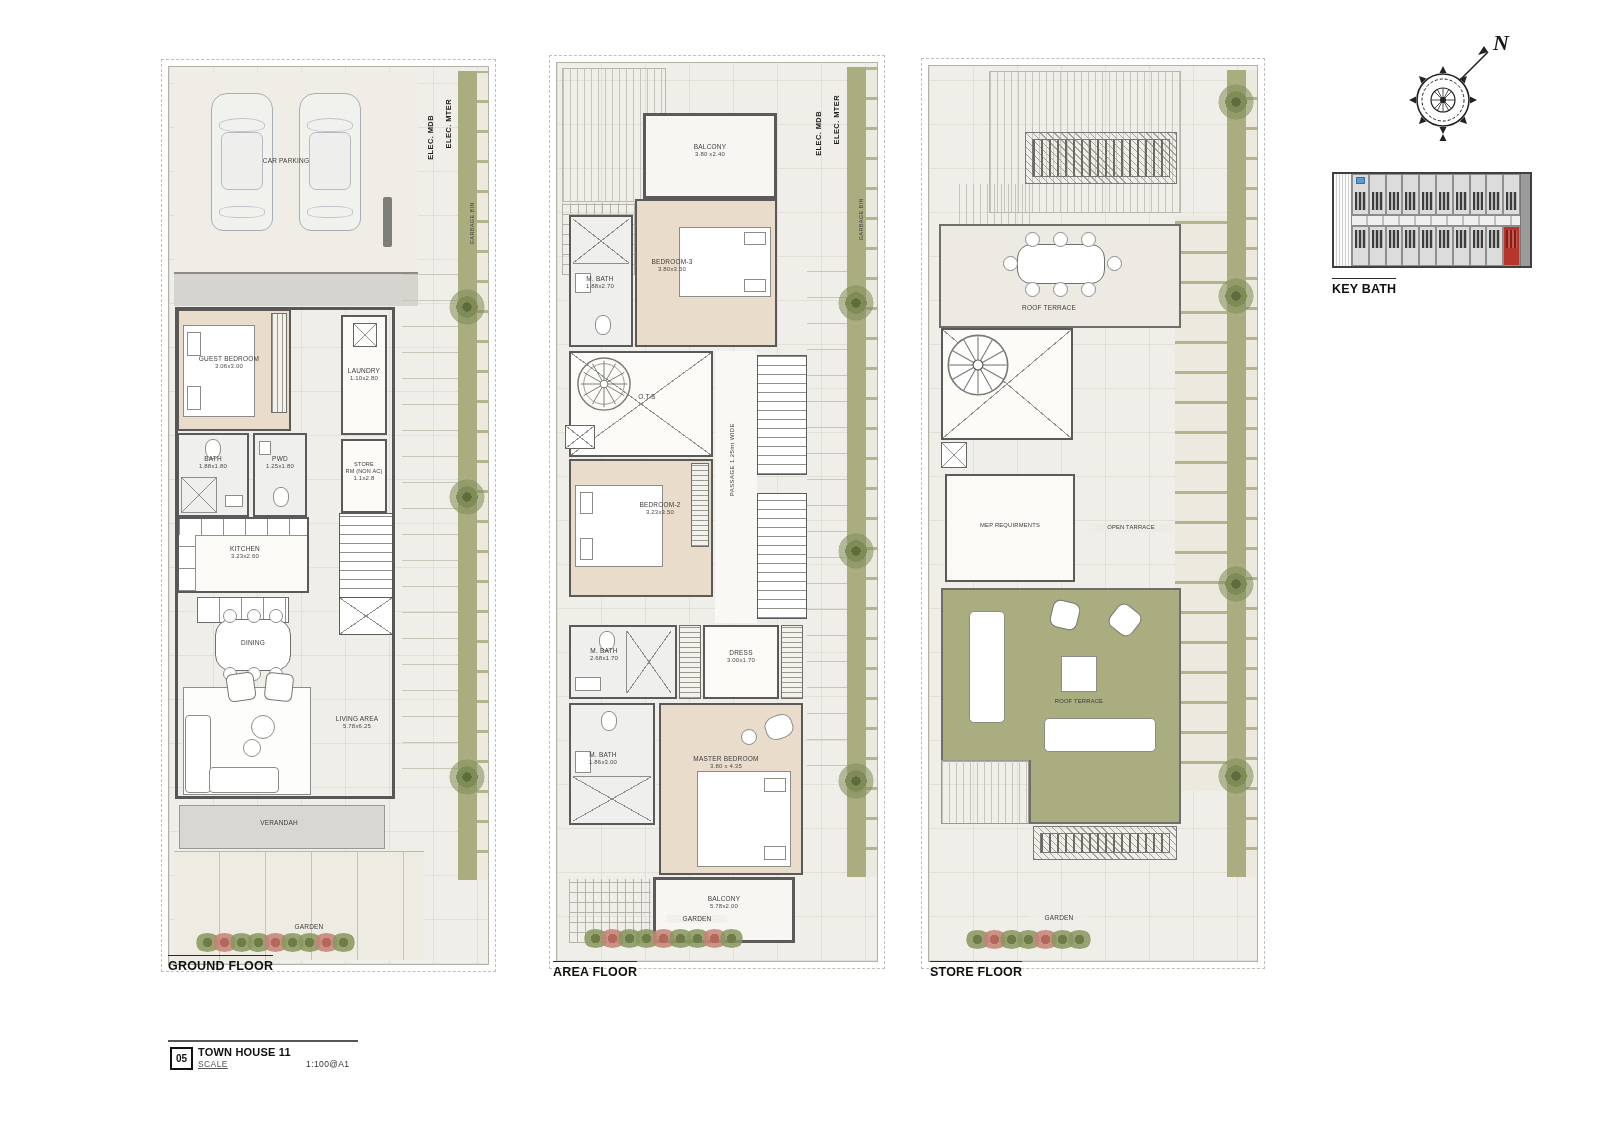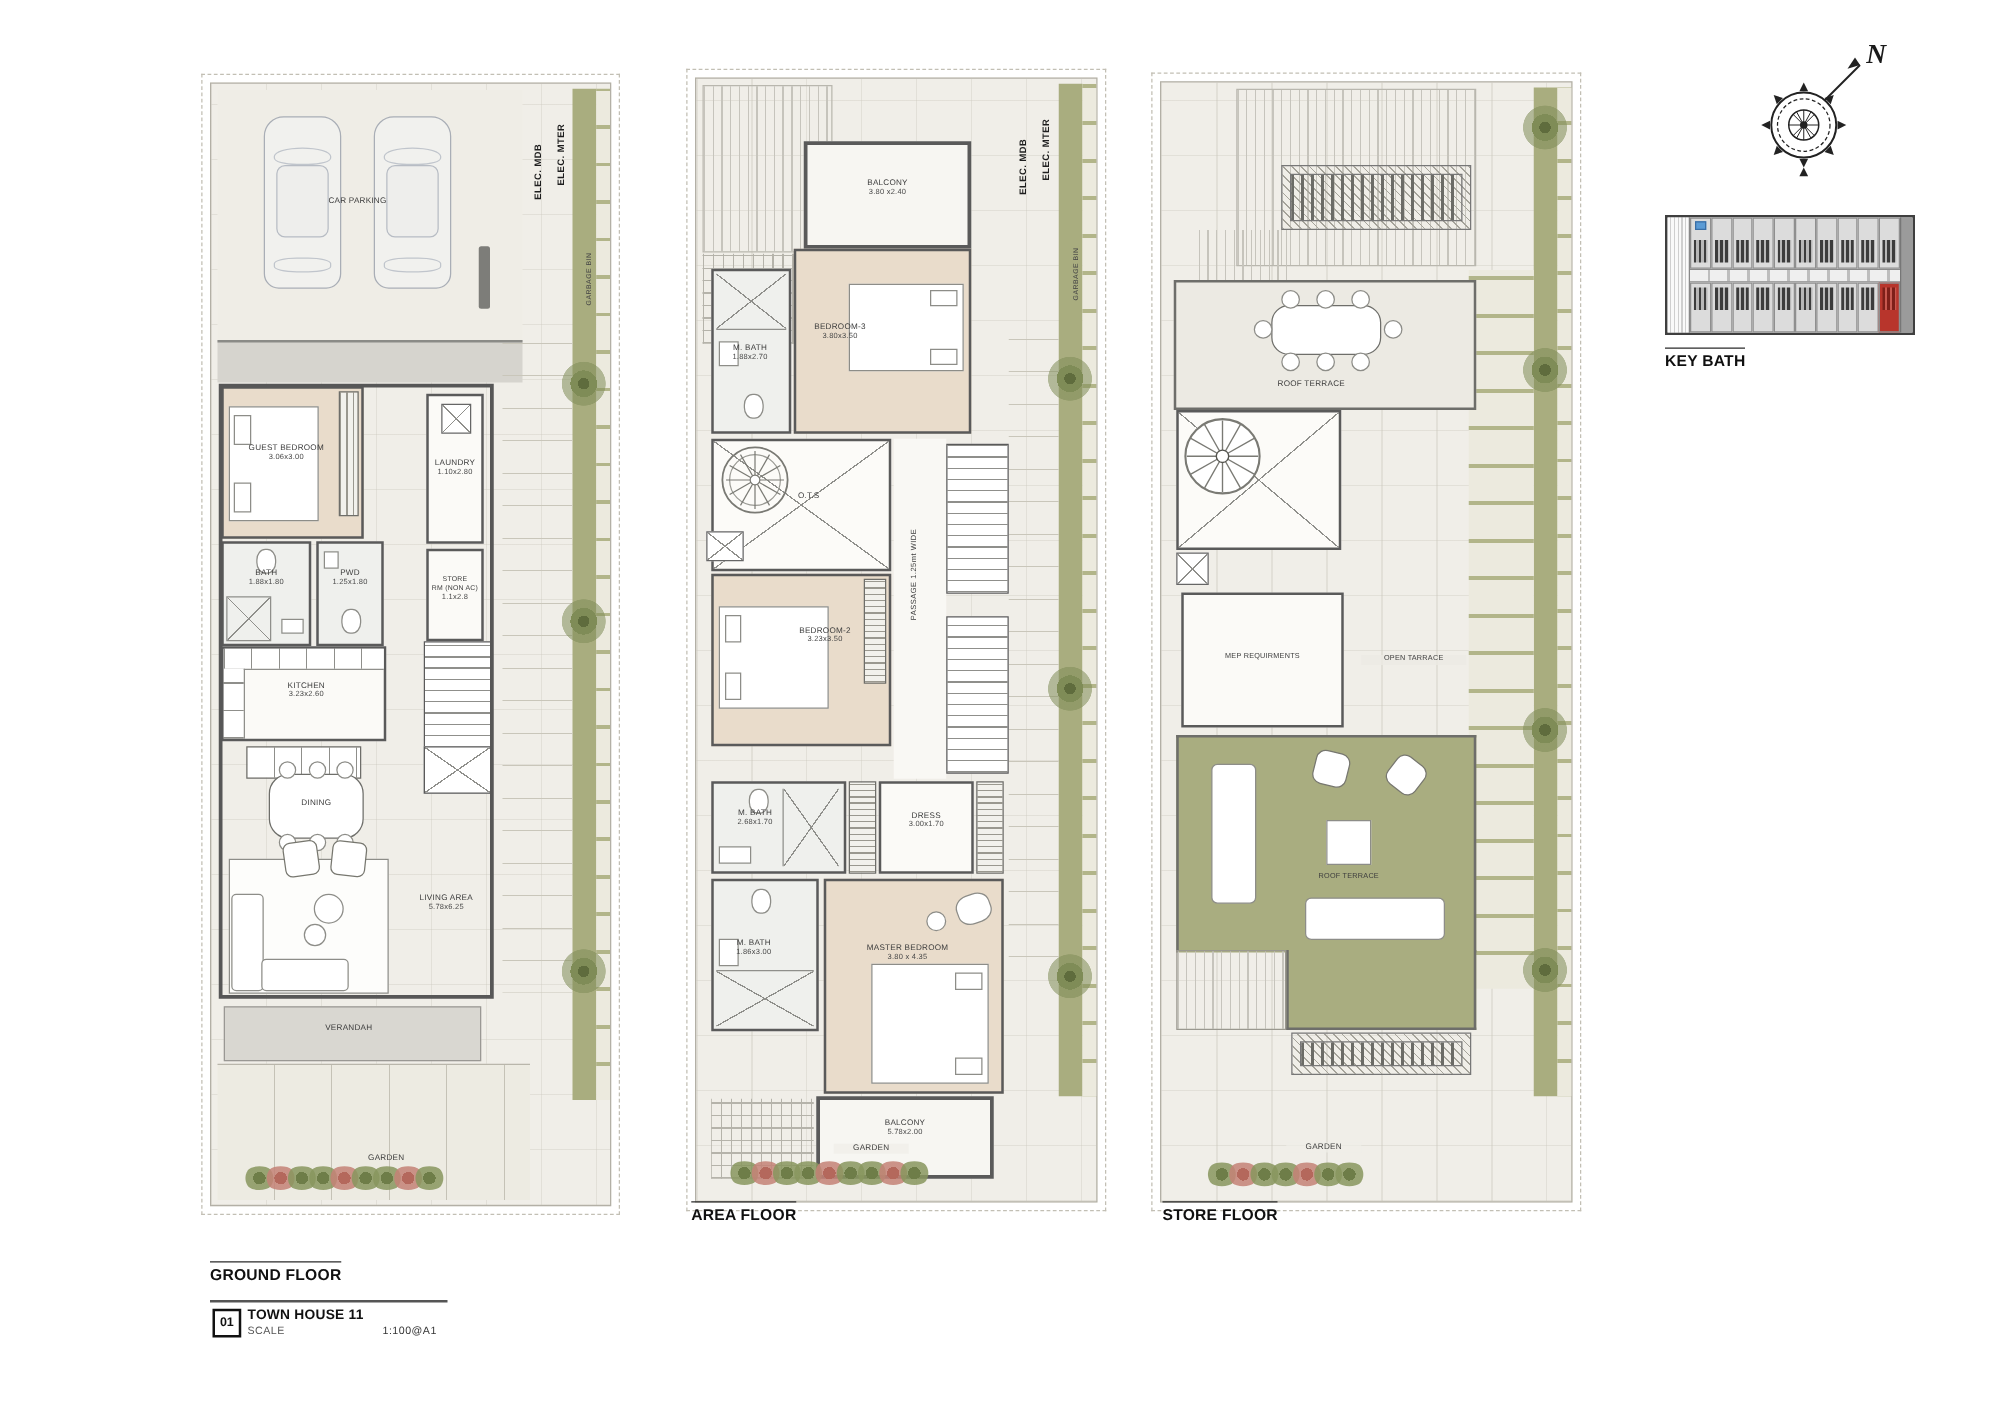--- a/index.html
+++ b/index.html
@@ -215,21 +215,21 @@
       <div>UP</div>
     </div>
     <div class="gardenslab" style="left:5px;top:784px;width:250px;height:108px;"></div>
     <div class="lbl" style="left:110px;top:856px;width:60px;">
       <div>GARDEN</div>
     </div>
     <div class="shrubrow" style="left:30px;top:866px;">
       <span class="shrub"></span><span class="shrub red"></span><span class="shrub"></span><span class="shrub"></span><span class="shrub red"></span><span class="shrub"></span><span class="shrub"></span><span class="shrub red"></span><span class="shrub"></span>
     </div>
   </div>
-  <div class="ftitle" style="left:168px;top:1009px;">GROUND FLOOR</div>
+  <div class="ftitle" style="left:168px;top:955px;">GROUND FLOOR</div>
 
   <div class="panel" style="left:556px;top:62px;width:320px;height:898px;">
     <div class="plotgrid"></div>
 
     <div class="abs vstripes" style="left:5px;top:5px;width:102px;height:132px;border:1px solid #b9b7ae;"></div>
     <div class="abs gridhatch" style="left:5px;top:140px;width:102px;height:72px;"></div>
 
     <div class="vlbl" style="left:258px;top:48px;">ELEC. MDB</div>
     <div class="vlbl" style="left:276px;top:32px;">ELEC. MTER</div>
     <div class="xbox xdiag abs" style="left:293px;top:36px;width:13px;height:26px;"></div>
@@ -532,24 +532,24 @@
         <div class="kp-unit"></div>
         <div class="kp-unit red"></div>
       </div>
     </div>
     <div class="kp-cap"></div>
   </div>
   <div class="ftitle" style="left:1332px;top:278px;">KEY BATH</div>
 
   <div class="tb-line" style="left:168px;top:1040px;width:190px;"></div>
   <div class="tb-box">
-      <span>01</span>
+      <span>05</span>
     </div>
   <div class="tb-name" style="left:198px;top:1046px;">TOWN HOUSE 11</div>
-  <div class="tb-sub" style="left:198px;top:1059px;">SCALE</div>
+  <div class="tb-sub" style="left:198px;top:1059px;text-decoration:underline;">SCALE</div>
   <div class="tb-sub" style="left:306px;top:1059px;color:#333;">1:100@A1</div>
 
 </div>
 
 <style>
   
   .tb-box{left:170px;top:1047px;}
 </style>
 
 </body></html>

